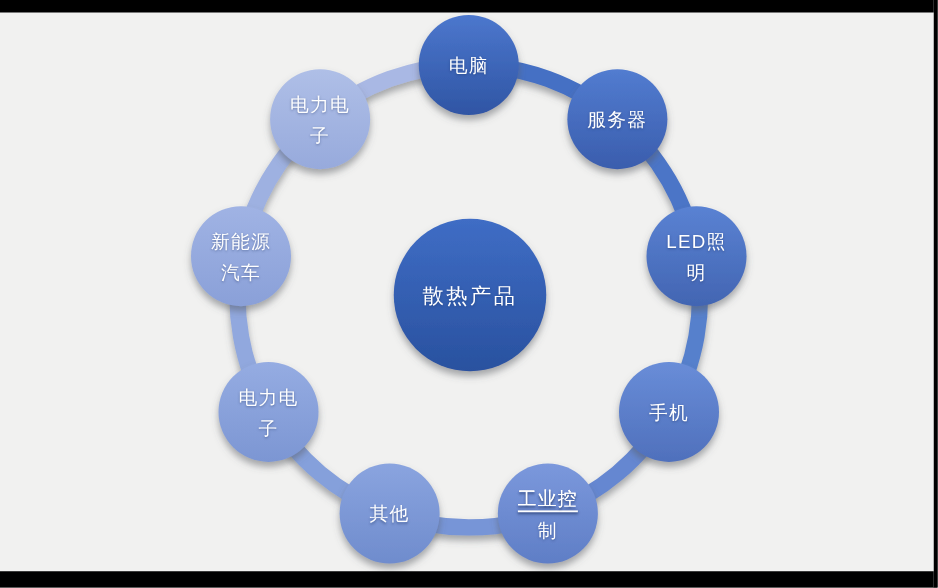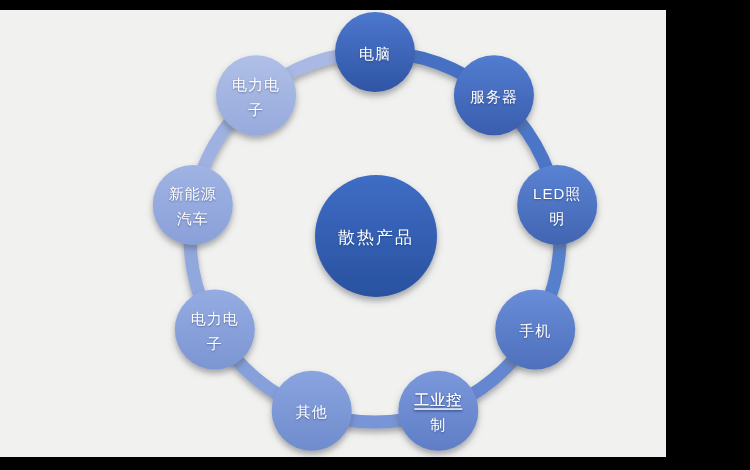--- a/index.html
+++ b/index.html
@@ -3,21 +3,21 @@
 <meta charset="utf-8">
 <style>
   html, body {
     margin: 0;
     padding: 0;
     background: #000;
     font-family: "Liberation Sans", sans-serif;
   }
   .stage {
     position: relative;
-    width: 666px;
+    width: 747px;
     height: 470px;
     overflow: hidden;
     background: #f1f1f0;
   }
   .letterbox {
     position: absolute;
     left: 0;
     width: 750px;
     background: #000;
   }

